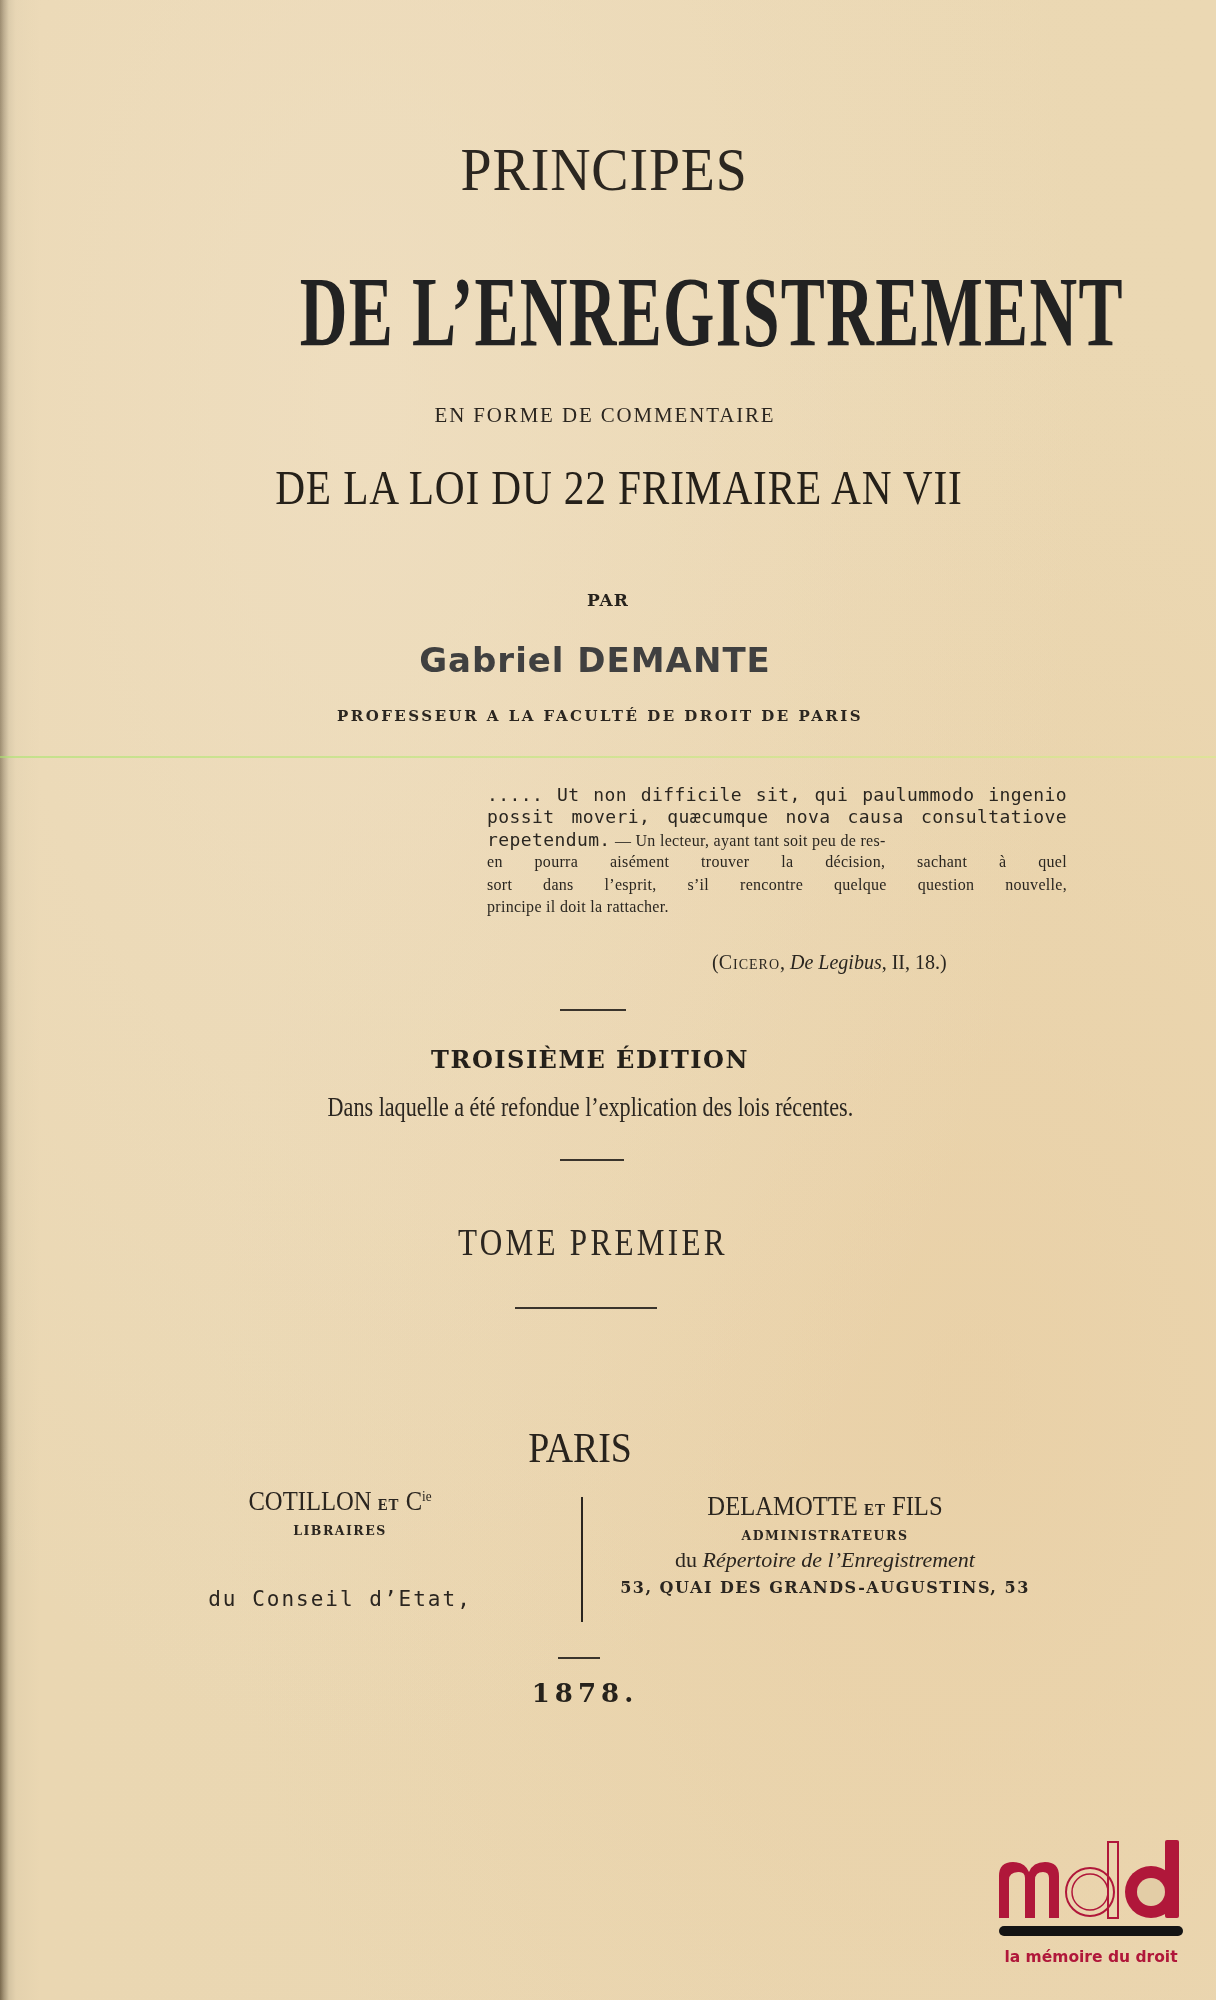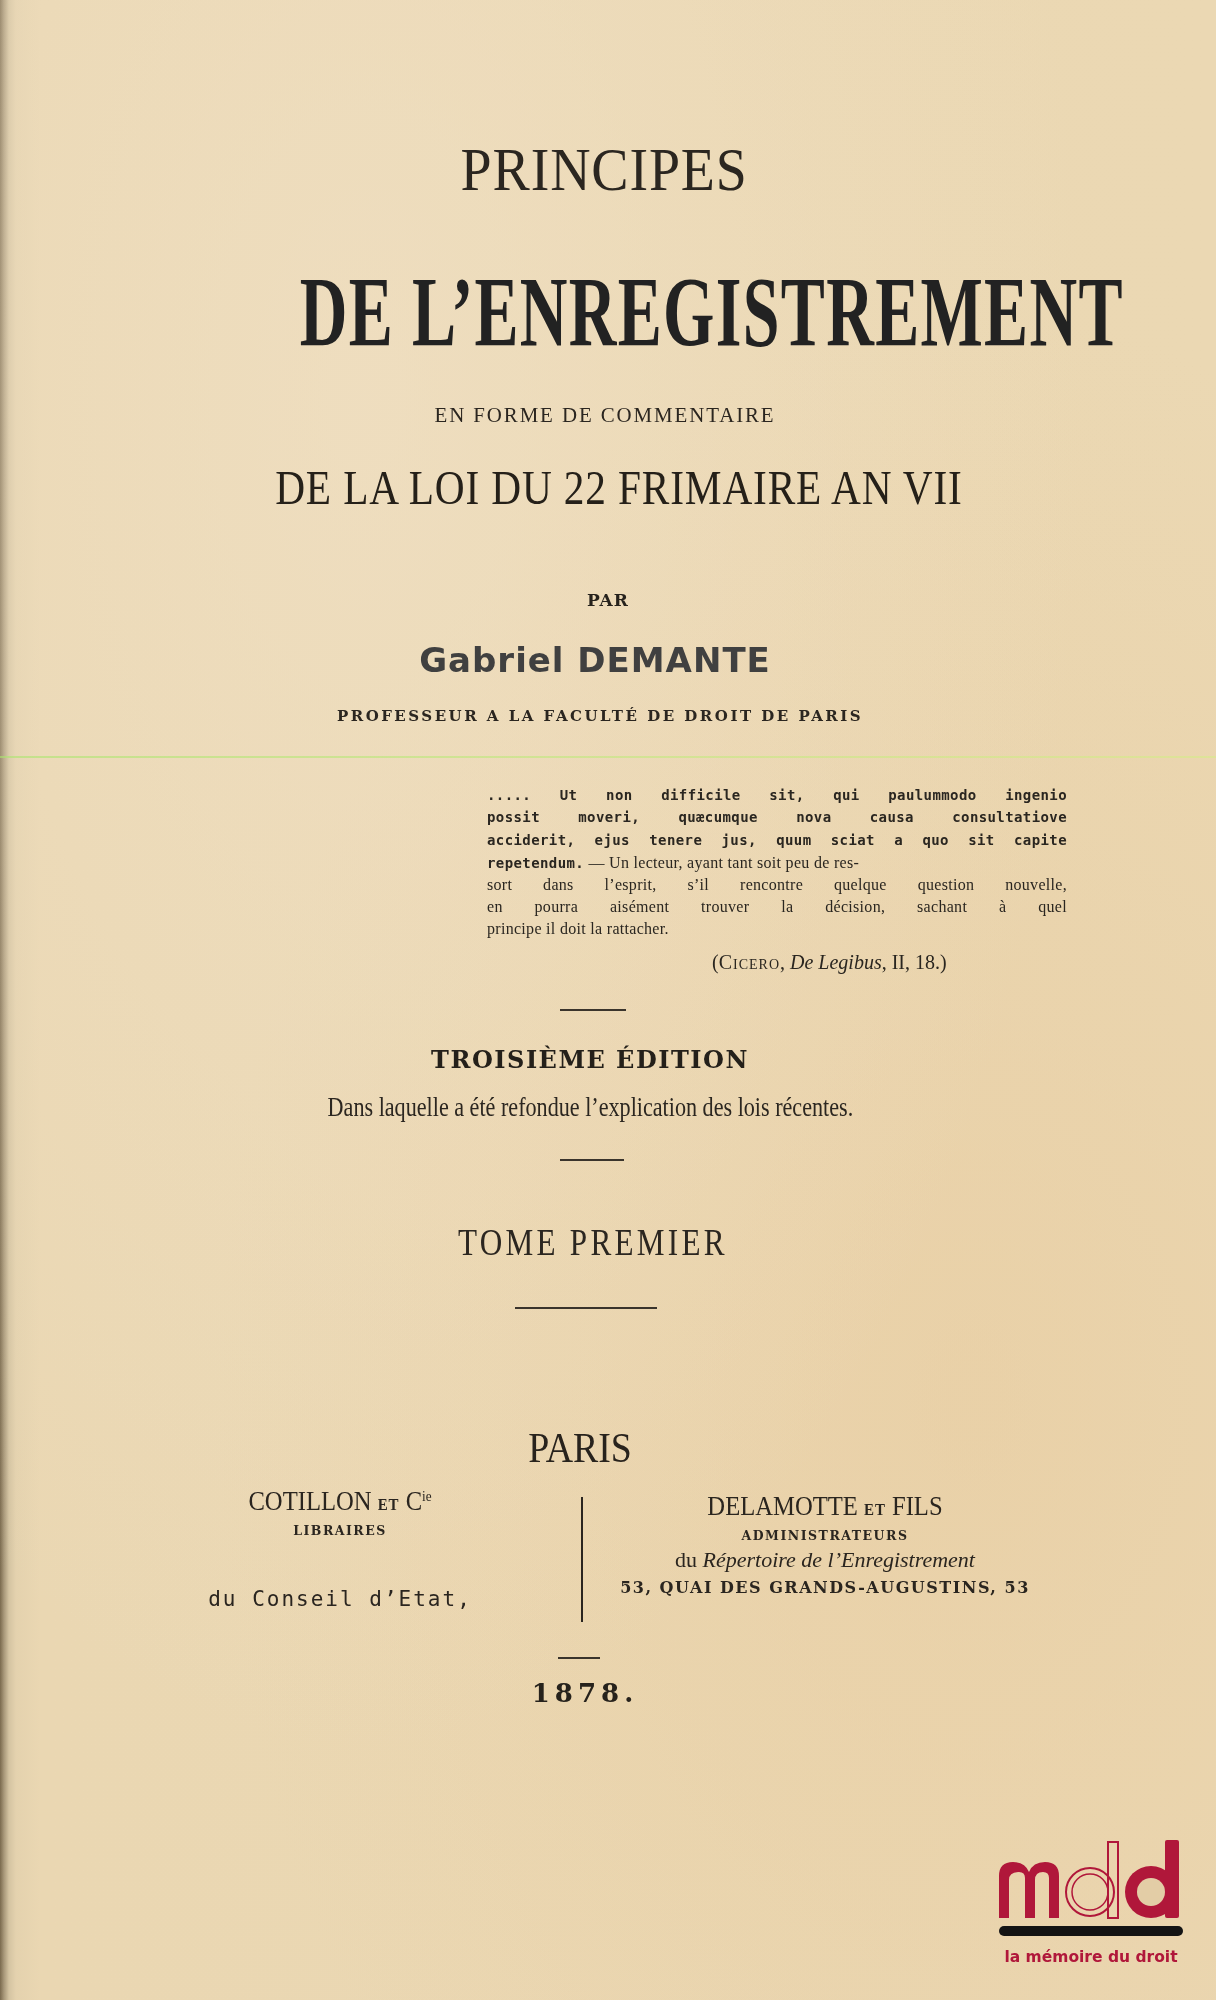--- a/index.html
+++ b/index.html
@@ -31,21 +31,21 @@
       color: #252019; transform: scaleX(0.86); transform-origin: center; }
     .t-par { top: 590px; left: 560px; width: 96px; text-align: center;
       font-family: "DejaVu Serif", serif; font-weight: bold; font-size: 17px; letter-spacing: 1px; }
     .t-author { top: 640px; left: 395px; width: 400px; text-align: center;
       font-family: "DejaVu Sans", sans-serif; font-weight: bold; font-size: 34px; letter-spacing: 1px; color: #404040; }
     .t-prof { top: 707px; left: 330px; width: 540px; text-align: center;
       font-family: "DejaVu Serif", serif; font-weight: bold; font-size: 15px; letter-spacing: 2.5px; color: #2b2620; }
 
     .quote { position: absolute; top: 784px; left: 487px; width: 580px;
       font-size: 17px; line-height: 22.4px; color: #2a2620; }
-    .quote .latin { font-family: "DejaVu Sans Mono", monospace; font-weight: bold; font-size: 14px; letter-spacing: 0.4px; }
+    .quote .latin { font-family: "DejaVu Sans Mono", monospace; font-weight: normal; font-size: 18px; letter-spacing: 0.4px; }
     .quote .fr { font-family: "Liberation Serif", serif; font-size: 16px; letter-spacing: 0.3px; }
     .qline { display: block; text-align: justify; text-align-last: justify; height: 22.4px; white-space: nowrap; overflow: visible; }
     .qline.last { text-align-last: left; }
     .cite { top: 951px; left: 712px; font-family: "Liberation Serif", serif; font-size: 20px; color: #2a2620; }
     .cite .sc { font-variant: small-caps; letter-spacing: 1px; }
     .cite i { }
 
     .rule { position: absolute; height: 2px; background: #3a342c; }
     .t-edition { top: 1045px; left: 400px; width: 380px; text-align: center;
       font-family: "DejaVu Serif", serif; font-weight: bold; font-size: 24px; letter-spacing: 1.5px; color: #24201a; }
@@ -89,24 +89,23 @@
 <div class="abs t-main">DE L’ENREGISTREMENT</div>
 <div class="abs t-forme">EN FORME DE COMMENTAIRE</div>
 <div class="abs t-loi">DE LA LOI DU 22 FRIMAIRE AN VII</div>
 <div class="abs t-par">PAR</div>
 <div class="abs t-author">Gabriel DEMANTE</div>
 <div class="abs t-prof">PROFESSEUR A LA FACULTÉ DE DROIT DE PARIS</div>
 
 <div class="quote">
   <span class="qline latin">..... Ut non difficile sit, qui paulummodo ingenio</span>
   <span class="qline latin">possit moveri, quæcumque nova causa consultatiove</span>
-  <span class="qline latin">acciderit, ejus tenere jus, quum sciat a quo sit capite</span>
   <span class="qline" style="text-align-last:left;"><span class="latin">repetendum.</span><span class="fr"> — Un lecteur, ayant tant soit peu de res-</span></span>
+  <span class="qline fr">en pourra aisément trouver la décision, sachant à quel</span>
   <span class="qline fr">sort dans l’esprit, s’il rencontre quelque question nouvelle,</span>
-  <span class="qline fr">en pourra aisément trouver la décision, sachant à quel</span>
   <span class="qline fr last">principe il doit la rattacher.</span>
 </div>
 <div class="abs cite"><span>(</span><span class="sc">Cicero</span>, <i>De Legibus</i>, <span>II, 18.</span><span>)</span></div>
 
 <div class="rule" style="top:1009px; left:560px; width:66px;"></div>
 <div class="abs t-edition">TROISIÈME ÉDITION</div>
 <div class="abs t-dans">Dans laquelle a été refondue l’explication des lois récentes.</div>
 <div class="rule" style="top:1159px; left:560px; width:64px;"></div>
 
 <div class="abs t-tome">TOME PREMIER</div>

